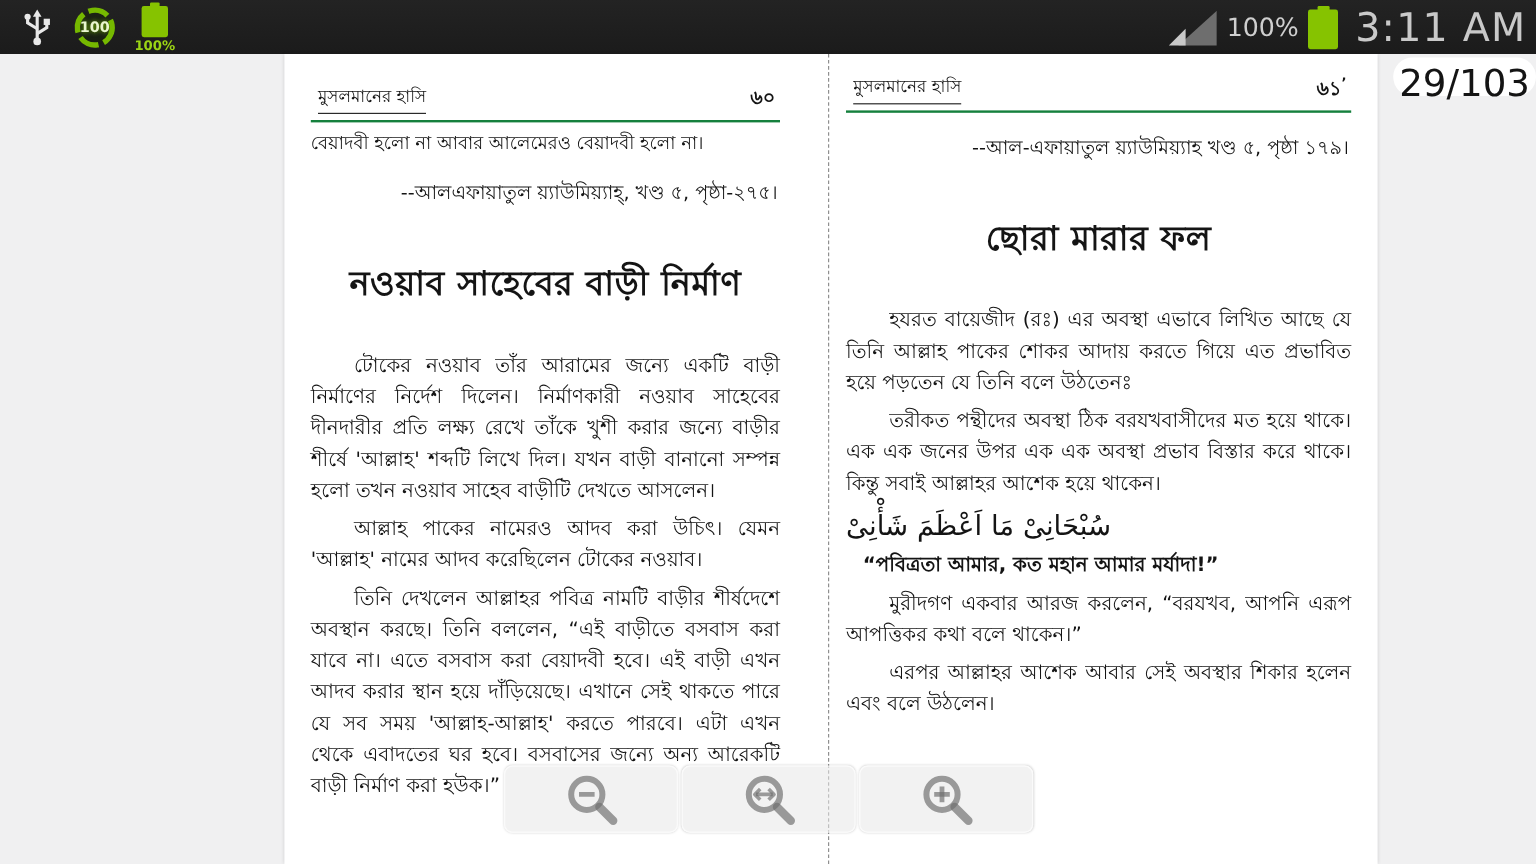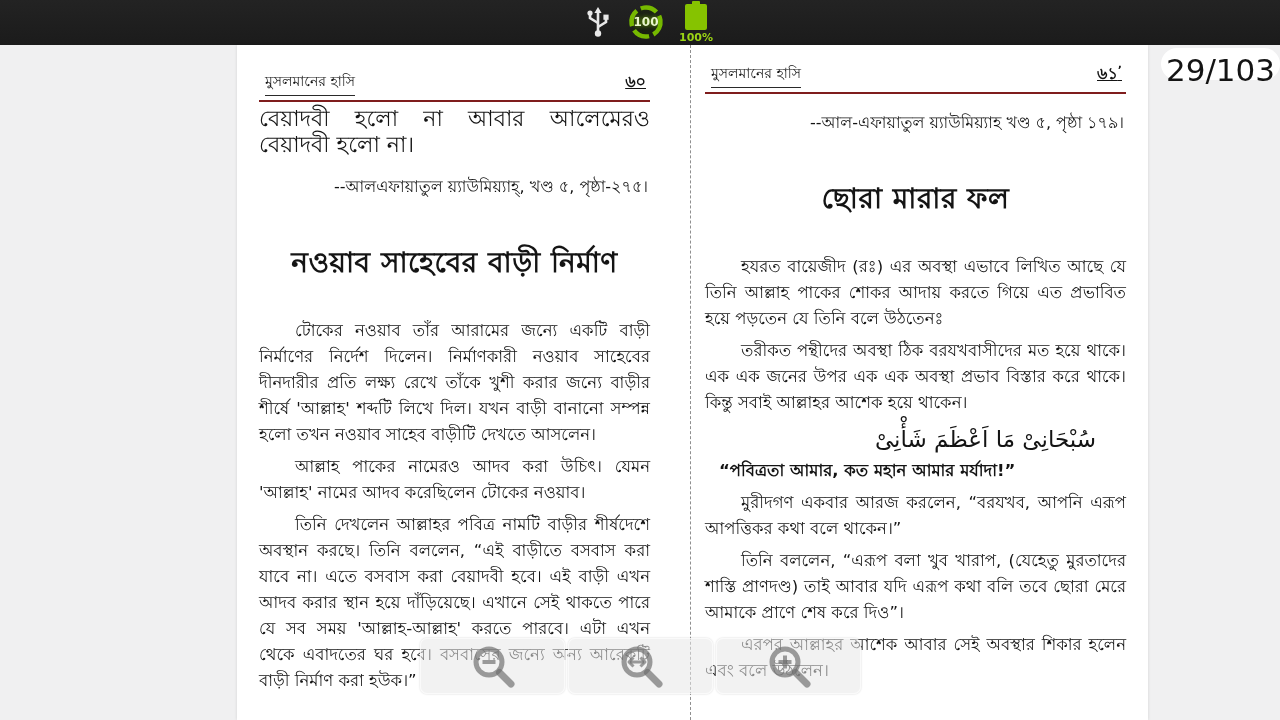--- a/index.html
+++ b/index.html
@@ -7,21 +7,20 @@
     width:1280px;height:720px;overflow:hidden;position:relative;
     background:#f0f0f1;
     font-family:"DejaVu Sans",sans-serif;
   }
   
   .status-bar{
     position:absolute;top:0;left:0;width:1280px;height:45px;
     background:linear-gradient(#232323,#1b1b1b);
     display:flex;align-items:center;
     color:#c4c4c4;
-    flex-direction:column;
   }
   .sb-left{display:flex;align-items:center;gap:14px;padding-left:16px;}
   .sb-right{margin-left:auto;display:flex;align-items:center;gap:8px;padding-right:8px;}
   .usb-icon svg{display:block;}
   .timer-badge{position:relative;width:38px;height:38px;}
   .timer-badge svg{display:block;}
   .timer-badge .tb-num{
     position:absolute;top:50%;left:50%;transform:translate(-50%,-50%);
     font-size:12px;font-weight:bold;color:#eaf6cf;text-shadow:0 0 4px #76b900;
   }
@@ -36,36 +35,36 @@
   .reader{position:absolute;top:45px;left:0;width:1280px;height:675px;background:#f0f0f1;}
   .book-spread{
     position:absolute;left:237px;top:0;width:911px;height:675px;
     background:#ffffff;display:flex;
     box-shadow:0 0 3px rgba(0,0,0,.12);
   }
   .page{position:relative;overflow:hidden;color:#141414;}
   .page-left{width:453px;padding:24px 40px 0 22px;box-sizing:border-box;}
   .page-right{width:458px;padding:16px 22px 0 14px;box-sizing:border-box;border-left:1px dashed #8f8f8f;}
   .page-header{
-    display:flex;align-items:center;justify-content:space-between;
-    border-bottom:2px solid #7f1d1d;padding:0 4px 4px 6px;margin-bottom:0;
+    display:flex;align-items:flex-start;justify-content:space-between;
+    border-bottom:2px solid #15803d;padding:0 4px 4px 6px;margin-bottom:0;
   }
   .header-title{font-size:14px;border-bottom:1px solid #2a2a2a;padding-bottom:1px;}
-  .page-number{font-size:16px;font-weight:bold;text-decoration:underline;}
+  .page-number{font-size:16px;font-weight:bold;}
   .pn-mark{font-size:11px;vertical-align:super;}
-  .carryover{font-size:22px;line-height:26px;text-align:justify;margin:4px 0 0 0;}
+  .carryover{font-size:15px;line-height:26px;text-align:justify;margin:4px 0 0 0;}
   .attribution{font-size:16px;text-align:right;margin:16px 2px 0 0;}
   .chapter-title{
     text-align:center;font-size:28px;font-weight:bold;letter-spacing:.5px;
     margin:40px 0 30px 0;
   }
   .content p{margin:0 0 6px 0;font-size:16.5px;line-height:26px;}
   .content .c-para{text-align:justify;text-indent:36px;}
   .content .c-arabic{
-    text-align:right;direction:rtl;font-size:23px;line-height:34px;
+    text-align:left;direction:rtl;font-size:23px;line-height:34px;
     margin:6px 30px 2px 0;text-indent:0;
   }
   .content .c-quote{text-indent:14px;text-align:left;font-weight:bold;}
   
   .page-indicator{
     position:absolute;top:48px;right:0;height:32px;min-width:104px;
     background:#ffffff;color:#141414;font-size:31px;line-height:44px;
     text-align:center;padding:0 5px;border-radius:18px;
   }
   .zoom-controls{
@@ -154,21 +153,20 @@
       </div>
       <div class="attribution">--আল-এফায়াতুল য়্যাউমিয়্যাহ খণ্ড ৫, পৃষ্ঠা ১৭৯।</div>
       <div class="chapter-title">ছোরা মারার ফল</div>
       <div class="content">
 
       <p class="c-para">হযরত বায়েজীদ (রঃ)  এর অবস্থা এভাবে লিখিত আছে যে তিনি আল্লাহ পাকের শোকর আদায় করতে গিয়ে এত প্রভাবিত হয়ে পড়তেন যে তিনি বলে উঠতেনঃ</p>
           <p class="c-para">তরীকত পন্থীদের অবস্থা ঠিক বরযখবাসীদের মত হয়ে থাকে। এক এক জনের উপর এক এক অবস্থা প্রভাব বিস্তার করে থাকে। কিন্তু সবাই আল্লাহর আশেক হয়ে থাকেন।</p>
           <p class="c-arabic">سُبْحَانِىْ مَا اَعْظَمَ شَأْنِىْ</p>
           <p class="c-quote">“পবিত্রতা আমার, কত মহান আমার মর্যাদা!”</p>
           <p class="c-para">মুরীদগণ একবার আরজ করলেন, “বরযখব, আপনি এরূপ আপত্তিকর কথা বলে থাকেন।”</p>
-          <p class="c-para">তিনি বললেন, “এরূপ বলা খুব খারাপ, (যেহেতু মুরতাদের শাস্তি প্রাণদণ্ড) তাই আবার যদি এরূপ কথা বলি তবে ছোরা মেরে আমাকে প্রাণে শেষ করে দিও”।</p>
           <p class="c-para">এরপর আল্লাহর আশেক আবার সেই অবস্থার শিকার হলেন এবং বলে উঠলেন।</p>
         </div>
     </div>
 
   </div>
 
   <div class="page-indicator" style="top:3px;">29/103</div>
 
   <div class="zoom-controls" style="top:593px;">
     <button class="zoom-btn" aria-label="zoom out">

